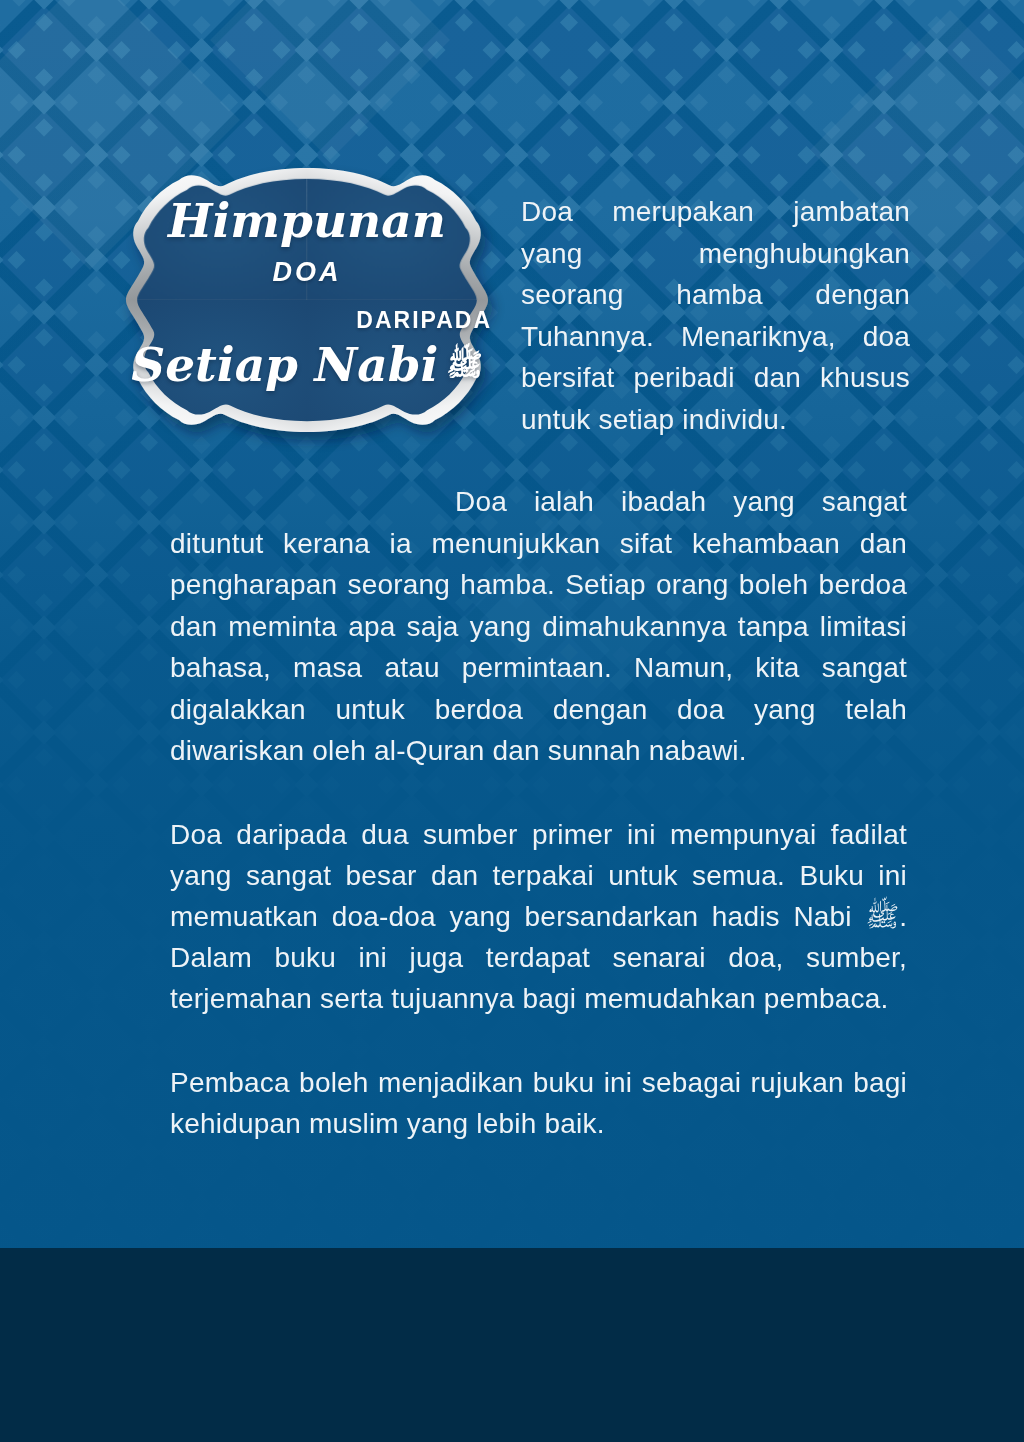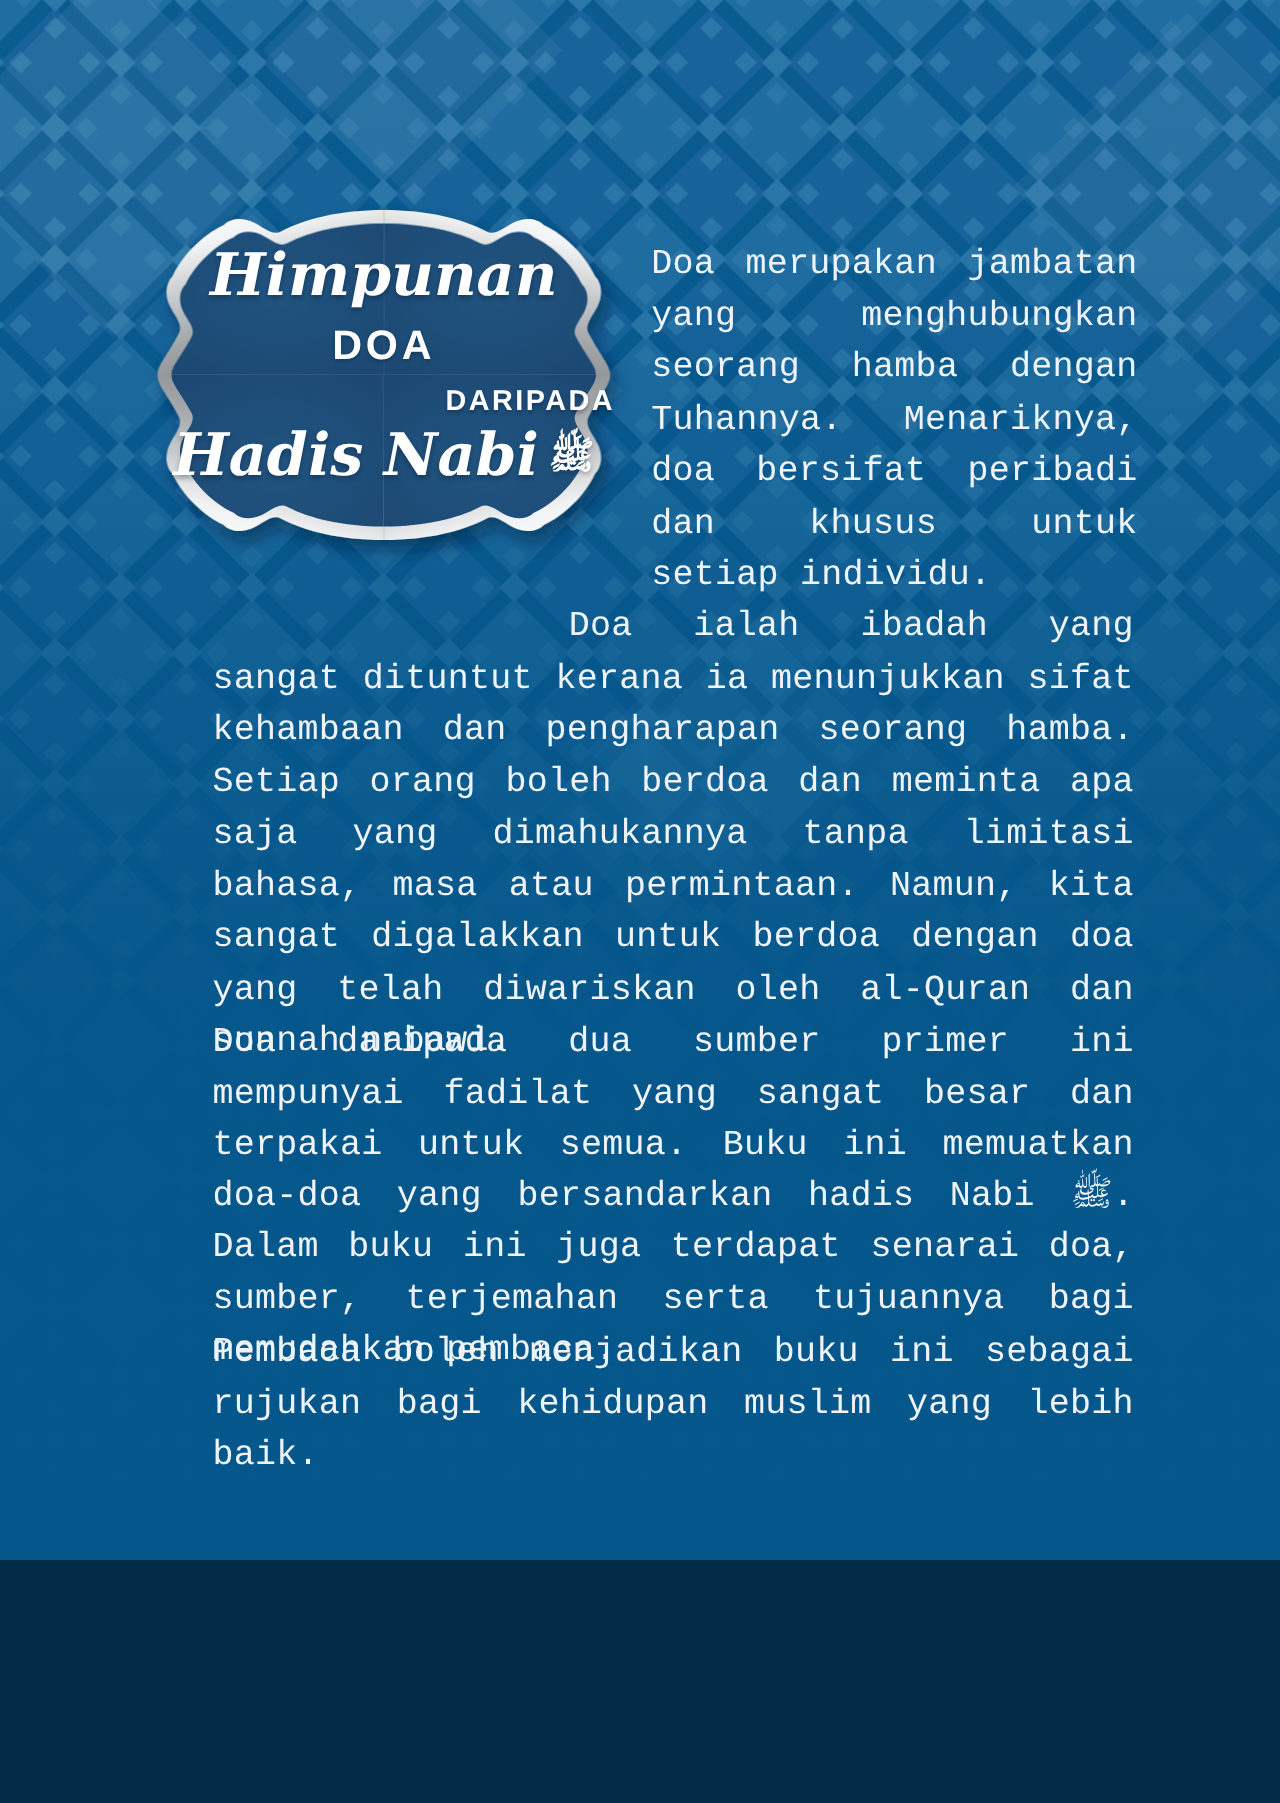--- a/index.html
+++ b/index.html
@@ -14,36 +14,35 @@
   .bg-svg{left:0;top:0;}
   .badge-svg{left:110px;top:156px;}
 
   .para{
     position:absolute;
     color:#eef3f7;
     font-size:28px;
     line-height:41.5px;
     text-align:justify;
     letter-spacing:0.2px;
-    font-family:Liberation Mono, monospace;
   }
   .para-intro{left:521px;top:163px;width:389px;}
   .para-2{left:170px;top:453px;width:737px;text-indent:285px;}
   .para-3{left:170px;top:786px;width:737px;line-height:41px;}
   .para-4{left:170px;top:1034px;width:737px;line-height:41px;}
 
   .badge-text{position:absolute;left:122px;top:167px;width:370px;height:273px;color:#ffffff;}
   .badge-line{position:absolute;left:0;width:100%;text-align:center;white-space:nowrap;}
   .script{
     font-family:"DejaVu Serif", serif;
     font-style:italic;font-weight:700;
     text-shadow:0 2px 4px rgba(0,20,40,.35);
   }
   .badge-line1{top:30px;font-size:47px;line-height:1;}
-  .badge-line2{top:92px;font-size:33px;font-weight:bold;letter-spacing:3px;line-height:1;text-shadow:0 2px 3px rgba(0,20,40,.3);}
+  .badge-line2{top:92px;font-size:27px;font-weight:bold;letter-spacing:3px;line-height:1;text-shadow:0 2px 3px rgba(0,20,40,.3);font-style:italic;}
   .badge-line3{top:142px;font-size:23px;font-weight:bold;letter-spacing:2px;line-height:1;text-shadow:0 2px 3px rgba(0,20,40,.3);text-align:right;}
   .badge-line4{top:174px;font-size:47px;line-height:1;}
   .salawat{
     font-family:"DejaVu Sans", sans-serif;
     font-style:normal;
     font-size:30px;
     margin-left:8px;
     vertical-align:6px;
   }
 </style>
@@ -150,21 +149,21 @@
         <use href="#q" transform="translate(370,272) scale(-1,-1)"></use>
       </g>
     </g>
   </svg>
 
   <div class="badge-text">
     <div class="badge-line badge-line1 script">Himpunan</div>
     <div class="badge-line badge-line2">DOA</div>
     <div class="badge-line badge-line3">DARIPADA</div>
     <div class="badge-line badge-line4 script">
-      <span>Hadis Nabi</span><span class="salawat">ﷺ</span>
+      <span>Setiap Nabi</span><span class="salawat">ﷺ</span>
     </div>
   </div>
 
   <p class="para para-intro">Doa merupakan jambatan yang menghubungkan seorang hamba dengan Tuhannya. Menariknya, doa bersifat peribadi dan khusus untuk setiap individu.</p>
 
   <p class="para para-3">Doa daripada dua sumber primer ini mempunyai fadilat yang sangat besar dan terpakai untuk semua. Buku ini memuatkan doa-doa yang bersandarkan hadis Nabi ﷺ. Dalam buku ini juga terdapat senarai doa, sumber, terjemahan serta tujuannya bagi memudahkan pembaca.</p>
 
   <p class="para para-2">Doa ialah ibadah yang sangat dituntut kerana ia menunjukkan sifat kehambaan dan pengharapan seorang hamba. Setiap orang boleh berdoa dan meminta apa saja yang dimahukannya tanpa limitasi bahasa, masa atau permintaan. Namun, kita sangat digalakkan untuk berdoa dengan doa yang telah diwariskan oleh al-Quran dan sunnah nabawi.</p>
 
   <p class="para para-4">Pembaca boleh menjadikan buku ini sebagai rujukan bagi kehidupan muslim yang lebih baik.</p>

